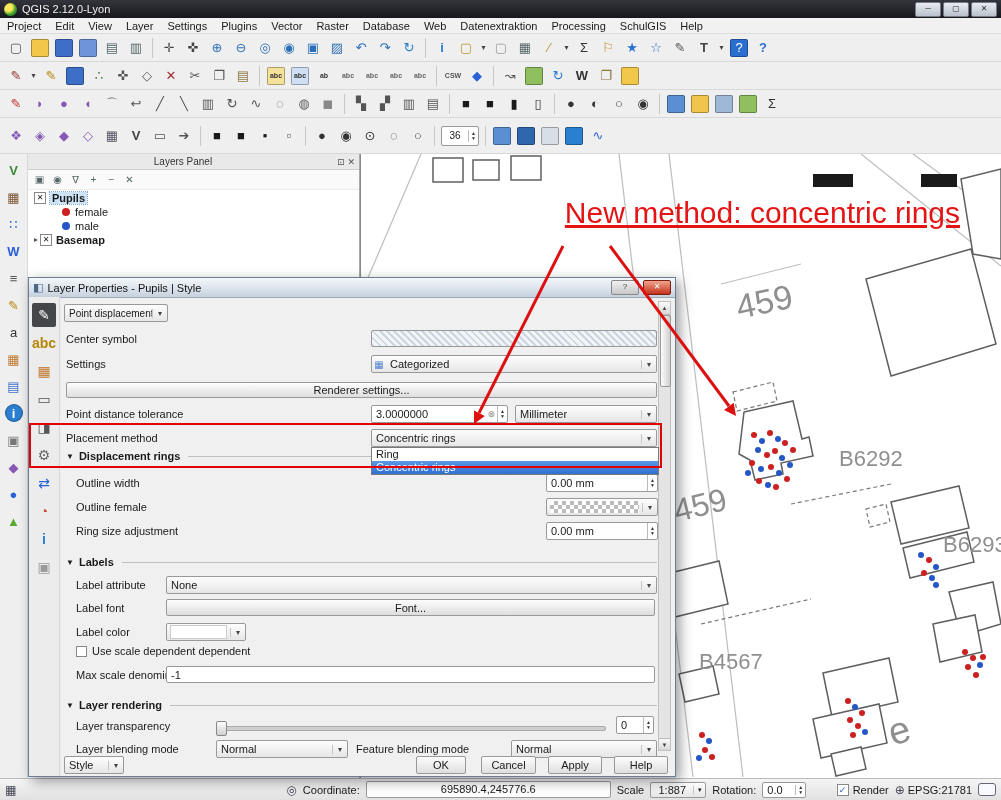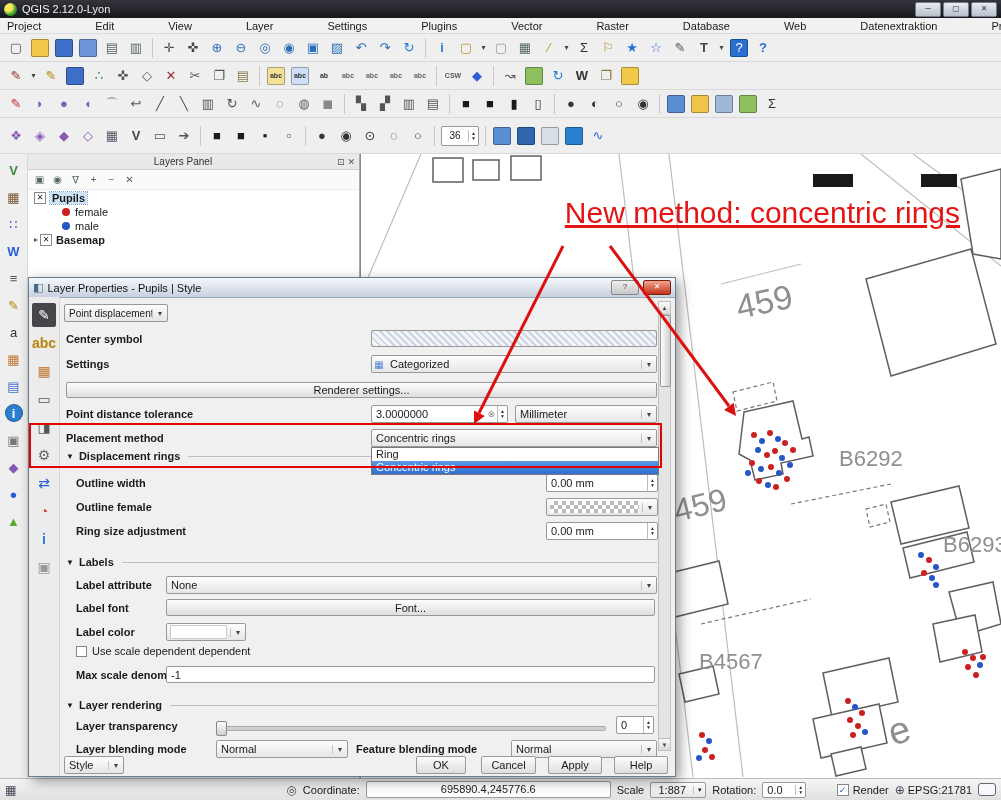--- a/index.html
+++ b/index.html
@@ -9,21 +9,21 @@
   .titlebar{position:absolute;left:0;top:0;width:1001px;height:18px;
     background:linear-gradient(#34343c,#17171d);display:flex;align-items:center;padding:0 4px;box-sizing:border-box;}
   .titlebar .logo{width:13px;height:13px;border-radius:50%;
     background:radial-gradient(circle at 35% 35%,#ffe95a 0 30%,#3b9e2d 60%,#1e6f1a);margin-right:5px;}
   .titlebar .ttext{color:#f2f2f2;font-size:11px;}
   .wbtns{margin-left:auto;display:flex;gap:2px;}
   .wbtn{width:24px;height:13px;background:linear-gradient(#e8ecf2,#b9c1cc);border:1px solid #767d88;
     border-radius:2px;font-size:8px;line-height:12px;text-align:center;color:#333;}
   
   .menubar{position:absolute;left:0;top:18px;width:1001px;height:16px;background:#f1f1f1;
-    border-bottom:1px solid #dcdcdc;display:flex;align-items:center;box-sizing:border-box;gap:40px;}
+    border-bottom:1px solid #dcdcdc;display:flex;align-items:center;box-sizing:border-box;}
   .menu-item{padding:1px 7px;font-size:11px;}
   
   .tbrow{position:absolute;left:0;width:1001px;background:#efefef;border-bottom:1px solid #d8d8d8;
     display:flex;align-items:center;padding-left:4px;box-sizing:border-box;overflow:hidden;}
   .tb1{top:34px;height:28px;} .tb2{top:62px;height:28px;} .tb3{top:90px;height:28px;} .tb4{top:118px;height:36px;}
   .tb-btn{display:inline-flex;align-items:center;justify-content:center;width:22px;height:22px;margin:1px;
     border-radius:2px;font-size:13px;line-height:1;flex:none;}
   .tb-btn.bold{font-weight:bold;}
   .tb-btn.txt{font-size:7px;font-weight:bold;letter-spacing:0;}
   .tb-btn.dd{width:9px;font-size:8px;}
@@ -61,21 +61,21 @@
     display:flex;align-items:center;padding:0 4px;}
   .dlg-ico{font-size:11px;color:#4a6a8a;margin-right:4px;}
   .dlg-title-text{font-size:11px;color:#111;}
   .dlg-btn{margin-left:4px;width:26px;height:13px;border-radius:2px;font-size:8px;line-height:12px;text-align:center;}
   .dlg-btn.help{background:linear-gradient(#f0f0f0,#c8c8c8);border:1px solid #888;color:#333;margin-left:auto;}
   .dlg-btn.close{background:linear-gradient(#f2a48c,#c4321c);border:1px solid #7a1d10;color:#fff;}
   .dlg-tabs{position:absolute;left:0;top:19px;width:31px;bottom:0;background:#ececec;border-right:1px solid #d6d6d6;
     display:flex;flex-direction:column;align-items:center;padding-top:6px;gap:4px;box-sizing:border-box;}
   .dlg-tabs .tb-btn{width:24px;height:24px;font-size:14px;margin:0;}
   .dlg-body{position:absolute;left:31px;top:19px;width:617px;height:481px;}
-  .flabel{position:absolute;font-size:11px;white-space:nowrap;font-weight:bold;}
+  .flabel{position:absolute;font-size:11px;white-space:nowrap;}
   .combo,.spin,.btn{position:absolute;height:18px;background:linear-gradient(#fdfdfd,#e6e6e6);
     border:1px solid #999;border-radius:2px;display:flex;align-items:center;font-size:11px;box-sizing:border-box;}
   .combo .val{flex:1;padding:0 4px;white-space:nowrap;overflow:hidden;}
   .combo .arrow{width:14px;text-align:center;border-left:1px solid #c4c4c4;font-size:8px;color:#444;flex:none;}
   .spin{background:#fff;}
   .spin .val{flex:1;padding:0 4px;text-align:left;white-space:nowrap;}
   .spin .clr{font-size:9px;color:#888;padding:0 2px;}
   .spin .ud{display:flex;flex-direction:column;font-size:5px;line-height:5px;color:#333;border-left:1px solid #bbb;padding:1px 2px;height:100%;justify-content:center;box-sizing:border-box;}
   .btn{justify-content:center;background:linear-gradient(#fdfdfd,#dedede);}
   .sect{position:absolute;display:flex;align-items:center;font-weight:bold;font-size:11px;}

